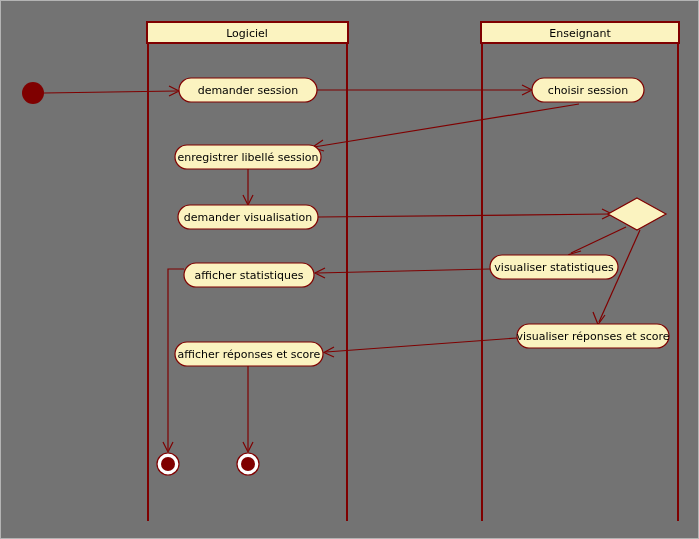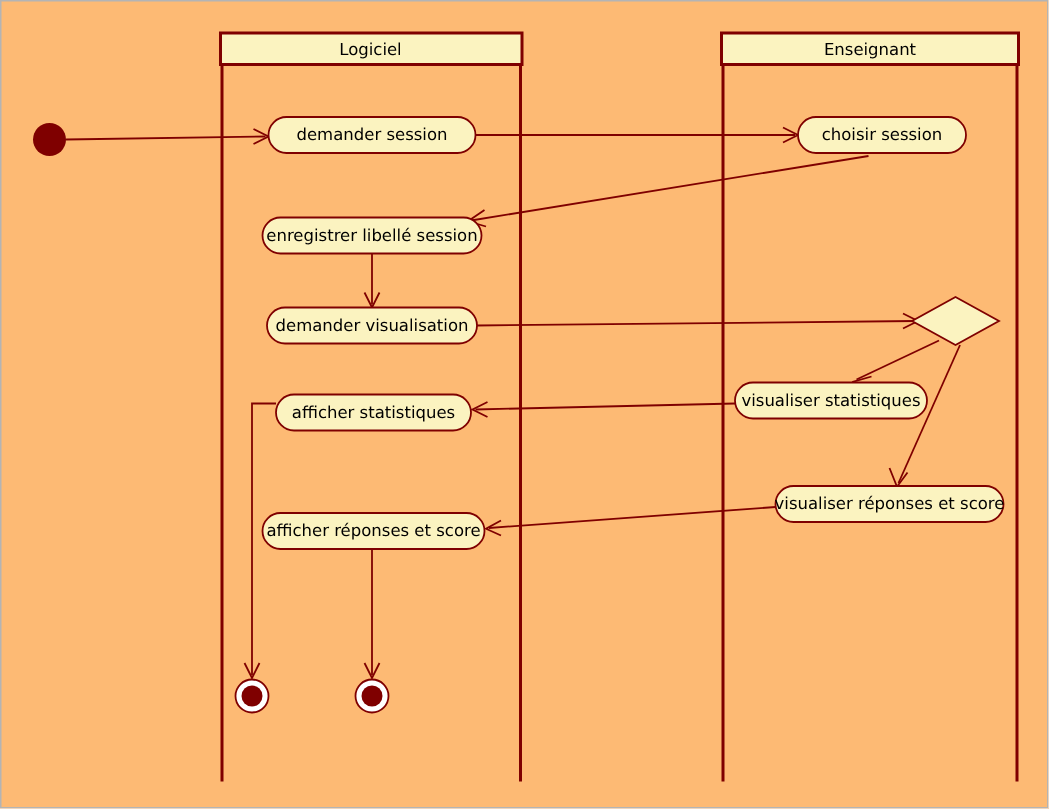--- a/index.html
+++ b/index.html
@@ -7,21 +7,21 @@
     padding: 0;
     background: #ffffff;
   }
   body {
     font-family: "DejaVu Sans", sans-serif;
   }
   #canvas {
     position: relative;
     width: 699px;
     height: 539px;
-    background: #fdba74;
+    background: #737373;
     border: 1px solid #b4b4b4;
     box-sizing: border-box;
     overflow: hidden;
   }
   #diagram-svg {
     position: absolute;
     left: 0;
     top: 0;
     width: 699px;
     height: 539px;

